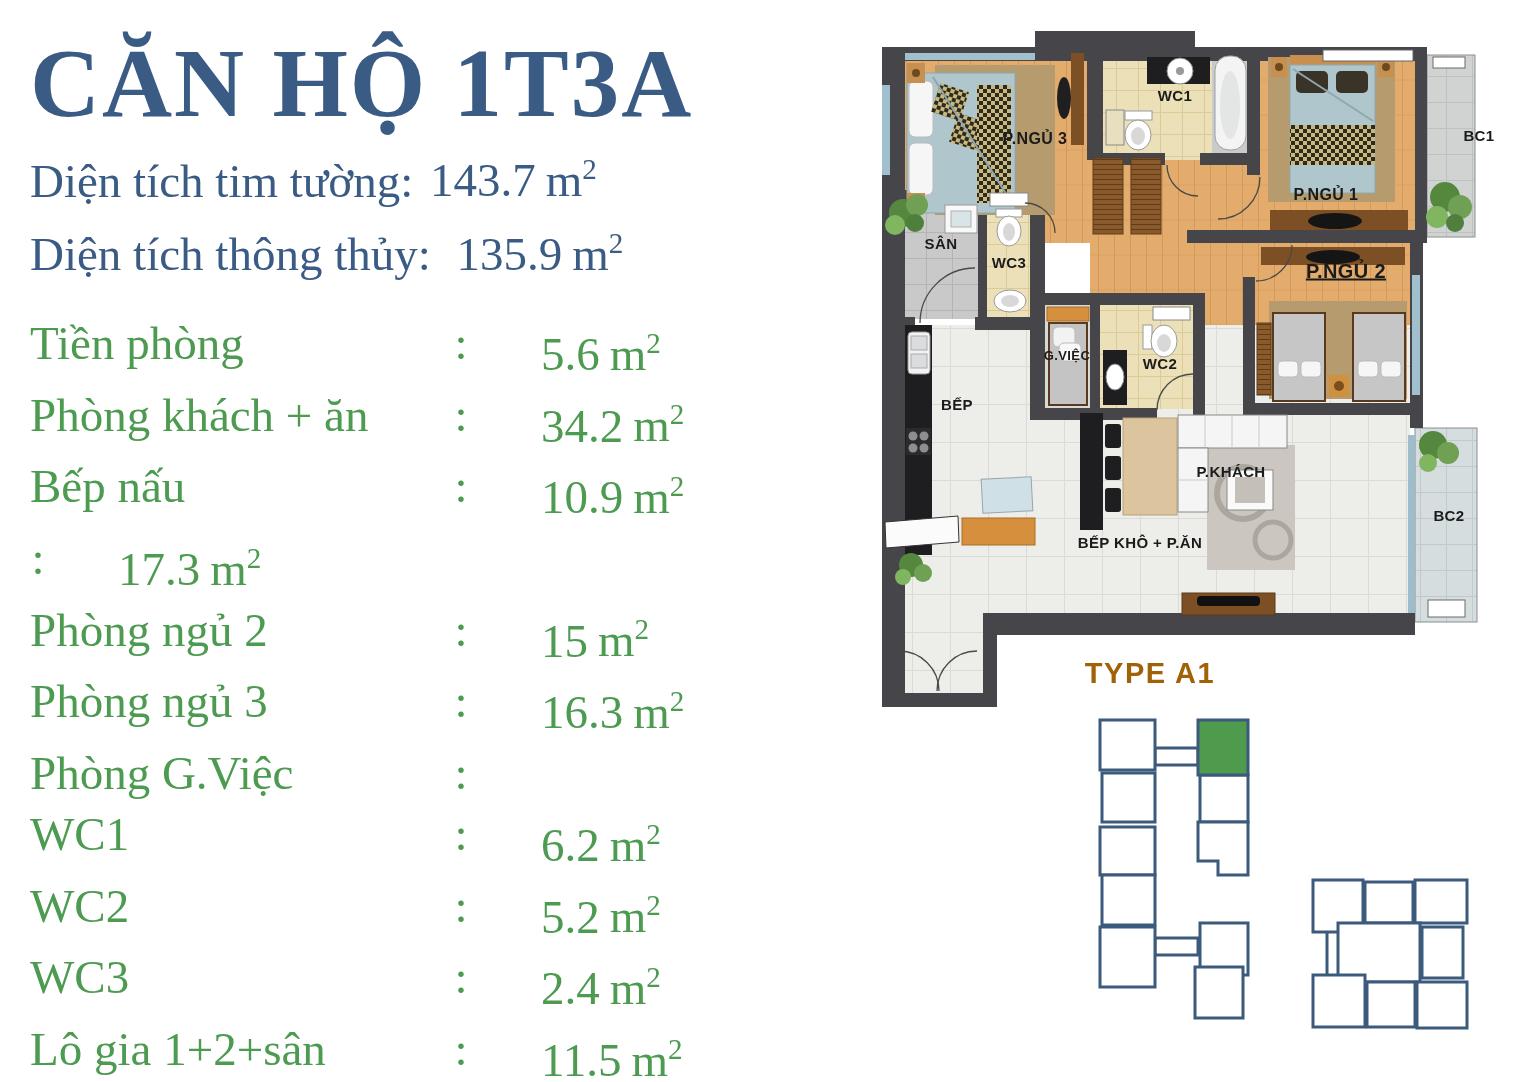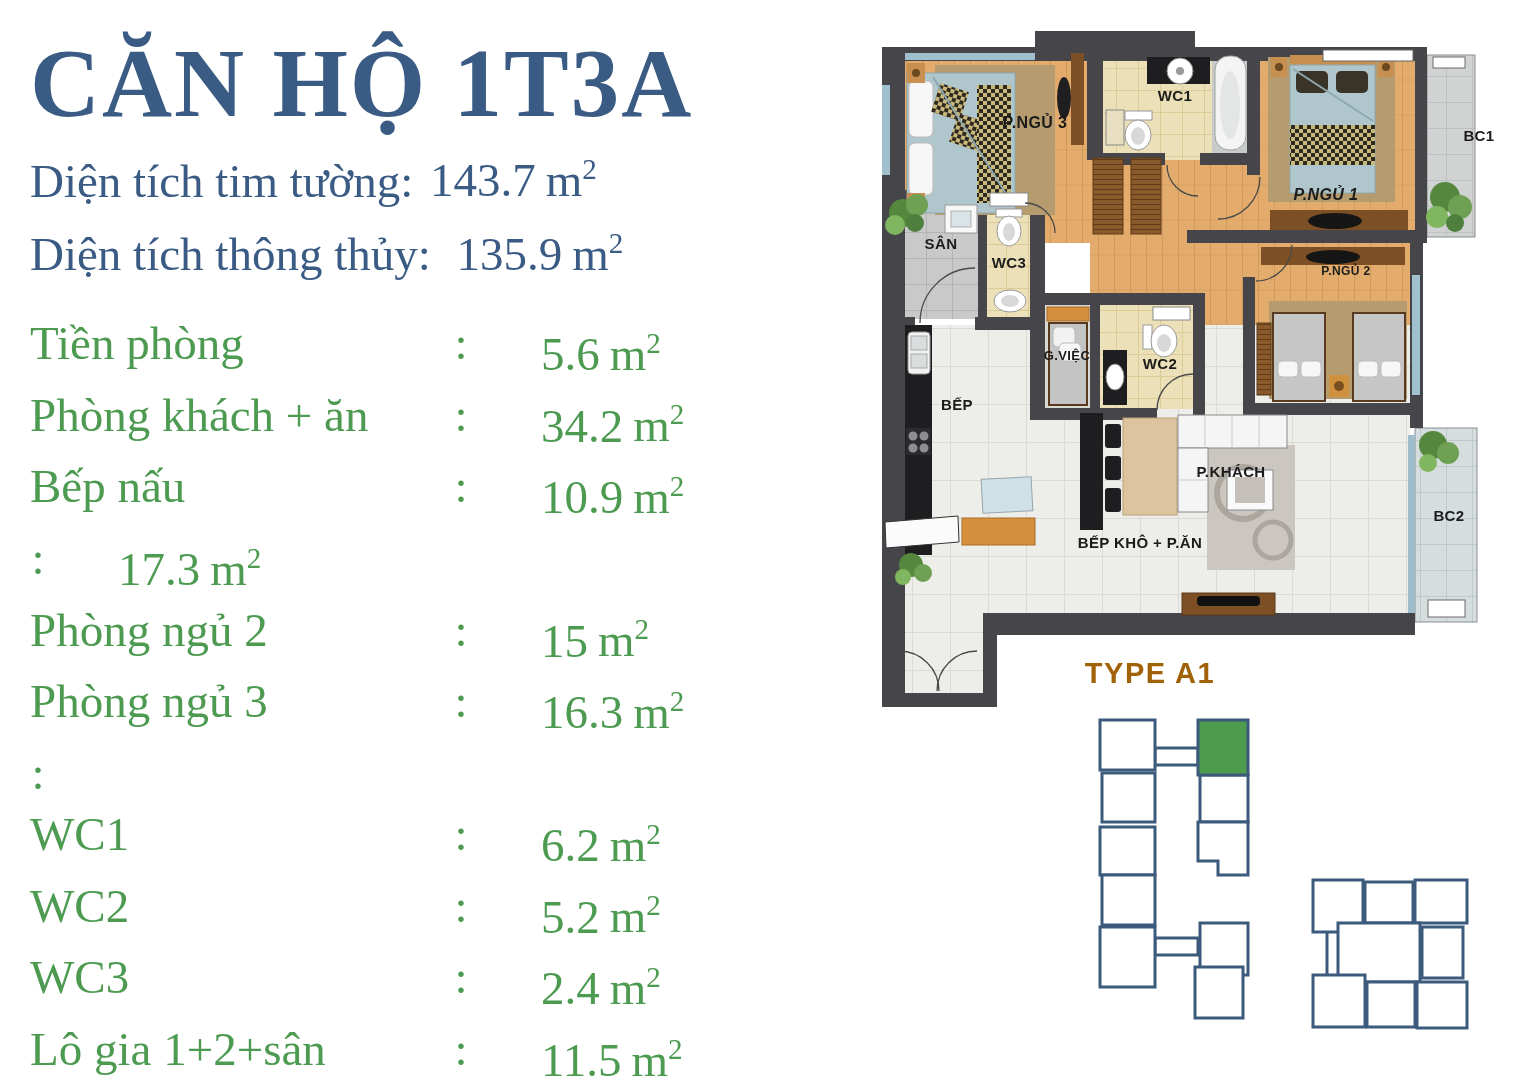--- a/index.html
+++ b/index.html
@@ -93,20 +93,21 @@
     <span class="val"><span class="val-num">15</span><span class="u"><span>m</span><sup>2</sup></span></span>
   </div>
 
   <div class="row">
     <span class="lbl">Phòng ngủ 3</span>
     <span class="colon">:</span>
     <span class="val"><span class="val-num">16.3</span><span class="u"><span>m</span><sup>2</sup></span></span>
   </div>
 
   <div class="row">
+    <span class="lbl">Phòng G.Việc</span>
     <span class="colon">:</span>
   </div>
 
   <div class="row">
     <span class="lbl">WC1</span>
     <span class="colon">:</span>
     <span class="val"><span class="val-num">6.2</span><span class="u"><span>m</span><sup>2</sup></span></span>
   </div>
 
   <div class="row">
@@ -388,27 +389,27 @@
     <path d="M385,152 A42,42 0 0 1 343,194"></path>
     <path d="M150,178 A30,30 0 0 1 180,208"></path>
     <path d="M45,298 A55,55 0 0 1 100,243"></path>
     <path d="M381,256 A36,36 0 0 0 417,220"></path>
     <path d="M282,385 A36,36 0 0 1 318,349"></path>
     <path d="M64,666 A40,40 0 0 0 24,626"></path>
     <path d="M62,666 A40,40 0 0 1 102,626"></path>
   </g>
 </svg>
 
-  <div class="plan-label" style="left:160px;top:98px;font-size:16px;">P.NGỦ 3</div>
+  <div class="plan-label" style="left:160px;top:114px;font-size:16px;">P.NGỦ 3</div>
   <div class="plan-label" style="left:300px;top:70px;font-size:15px;">WC1</div>
-  <div class="plan-label" style="left:451px;top:170px;font-size:16px;font-style:italic;">P.NGỦ 1</div>
+  <div class="plan-label" style="left:451px;top:170px;font-size:16px;">P.NGỦ 1</div>
   <div class="plan-label" style="left:604px;top:110px;font-size:15px;">BC1</div>
   <div class="plan-label" style="left:66px;top:218px;font-size:15px;">SÂN</div>
   <div class="plan-label" style="left:134px;top:237px;font-size:15px;">WC3</div>
-  <div class="plan-label" style="left:471px;top:246px;font-size:12px;">P.NGỦ 2</div>
+  <div class="plan-label" style="left:471px;top:246px;font-size:20px;text-decoration:underline;">P.NGỦ 2</div>
   <div class="plan-label" style="left:192px;top:330px;font-size:13px;">G.VIỆC</div>
   <div class="plan-label" style="left:285px;top:338px;font-size:15px;">WC2</div>
   <div class="plan-label" style="left:82px;top:379px;font-size:15px;">BẾP</div>
   <div class="plan-label" style="left:265px;top:517px;font-size:15px;">BẾP KHÔ + P.ĂN</div>
   <div class="plan-label" style="left:356px;top:446px;font-size:15px;">P.KHÁCH</div>
   <div class="plan-label" style="left:574px;top:490px;font-size:15px;">BC2</div>
   <div class="type-label" style="left:275px;top:648px;">TYPE A1</div>
 </div>
 
 <div class="keyplan">

